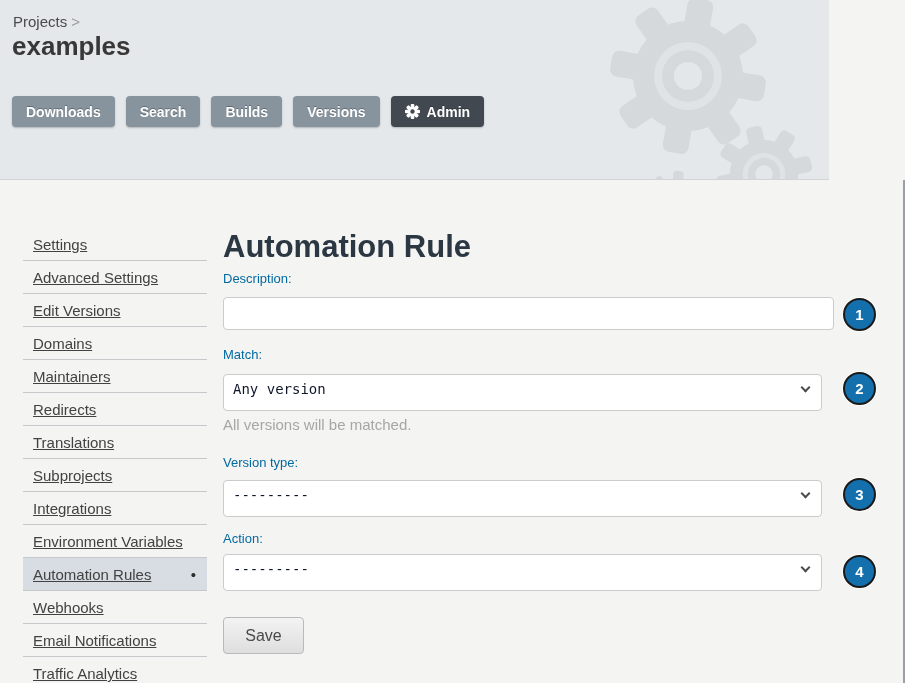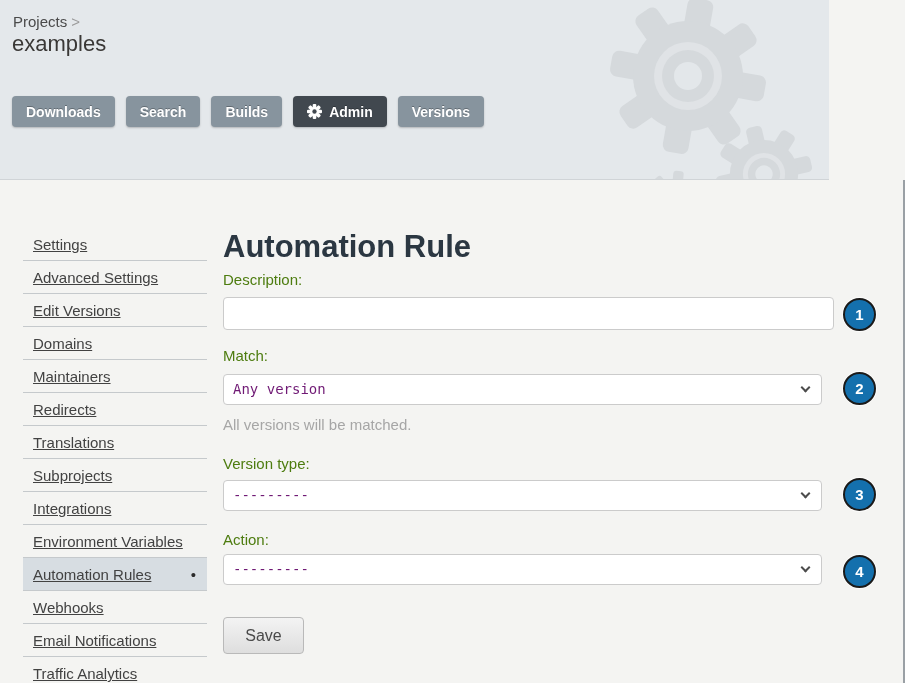--- a/index.html
+++ b/index.html
@@ -11,21 +11,21 @@
   }
 
   
   .header {
     position:absolute; left:0; top:0; width:829px; height:180px;
     background:#e4e8eb; border-bottom:1px solid #d0d4d7; overflow:hidden;
   }
   .gears { position:absolute; left:0; top:0; }
   .breadcrumb { position:absolute; left:13px; top:13px; font-size:15px; color:#9b9b9b; }
   .breadcrumb .crumb-link { color:#4a4a4a; text-decoration:none; cursor:pointer; }
-  .page-title { position:absolute; left:12px; top:31px; font-size:22px; font-weight:normal; color:#3a3836; }
+  .page-title { position:absolute; left:12px; top:31px; font-size:26px; font-weight:bold; color:#3a3836; }
   .nav { position:absolute; left:12px; top:96px; display:flex; gap:11px; }
   .nav-btn {
     height:31px; display:flex; align-items:center; gap:7px; padding:0 14px;
     background:#87949e; color:#fff; font-weight:bold; font-size:14px;
     border-radius:4px; cursor:pointer;
     text-shadow:0 -1px 0 rgba(0,0,0,0.28);
     box-shadow:0 1px 2px rgba(0,0,0,0.22);
   }
   .nav-btn.admin { background:#41484f; }
   .admin-gear { display:inline-block; width:15px; height:15px; }
@@ -36,35 +36,35 @@
     position:relative; height:33px; line-height:33px; padding:0 10px;
     border-bottom:1px solid #c5c9cc; font-size:15px; color:#424242; cursor:pointer;
     white-space:nowrap;
     text-decoration:underline;
   }
   .side-item.active { background:#d7dde2; }
   .side-bullet { position:absolute; right:11px; top:0; font-size:15px; color:#2b2b2b; }
 
   
   .heading { position:absolute; left:223px; top:229px; font-size:31px; font-weight:bold; color:#2b3742; }
-  .lbl { position:absolute; left:223px; font-size:15px; color:#4d7c0f; }
+  .lbl { position:absolute; left:223px; font-size:13px; color:#0369a1; }
   .lbl-desc   { top:271px; }
   .lbl-match  { top:347px; }
   .lbl-vtype  { top:455px; }
   .lbl-action { top:531px; }
 
   .text-input {
     position:absolute; left:223px; top:297px; width:611px; height:33px;
     background:#fff; border:1px solid #cbcbcb; border-radius:4px;
     padding:0 8px; font-size:15px; font-family:inherit; color:#333;
   }
   .selectbox {
-    position:absolute; left:223px; width:599px; height:31px;
+    position:absolute; left:223px; width:599px; height:37px;
     background:#fff; border:1px solid #cbcbcb; border-radius:4px;
-    font-family:"DejaVu Sans Mono", monospace; font-size:14px; color:#701a75;
+    font-family:"DejaVu Sans Mono", monospace; font-size:14px; color:#0f172a;
     line-height:29px; padding:0 40px 0 9px; cursor:pointer;
     white-space:nowrap; overflow:hidden;
   }
   .sel-match  { top:374px; }
   .sel-vtype  { top:480px; }
   .sel-action { top:554px; }
   .chev {
     position:absolute; right:12px; top:9px; width:7px; height:7px;
     border-right:2px solid #4c4c4c; border-bottom:2px solid #4c4c4c;
     transform:rotate(45deg);
@@ -132,39 +132,39 @@
   <div class="nav">
     <div class="nav-btn">
       <span>Downloads</span>
     </div>
     <div class="nav-btn">
       <span>Search</span>
     </div>
     <div class="nav-btn">
       <span>Builds</span>
     </div>
+    <div class="nav-btn">
+      <span>Versions</span>
+    </div>
     <div class="nav-btn admin">
       <svg class="admin-gear" viewBox="-10 -10 20 20" aria-hidden="true">
         <g fill="#ffffff">
           <rect x="-2.4" y="-10" width="4.8" height="5" rx="1.4" transform="rotate(0)"></rect>
           <rect x="-2.4" y="-10" width="4.8" height="5" rx="1.4" transform="rotate(45)"></rect>
           <rect x="-2.4" y="-10" width="4.8" height="5" rx="1.4" transform="rotate(90)"></rect>
           <rect x="-2.4" y="-10" width="4.8" height="5" rx="1.4" transform="rotate(135)"></rect>
           <rect x="-2.4" y="-10" width="4.8" height="5" rx="1.4" transform="rotate(180)"></rect>
           <rect x="-2.4" y="-10" width="4.8" height="5" rx="1.4" transform="rotate(225)"></rect>
           <rect x="-2.4" y="-10" width="4.8" height="5" rx="1.4" transform="rotate(270)"></rect>
           <rect x="-2.4" y="-10" width="4.8" height="5" rx="1.4" transform="rotate(315)"></rect>
           <circle r="6.4"></circle>
         </g>
         <circle r="2.9" fill="#41484f"></circle>
       </svg>
       <span>Admin</span>
-    </div>
-    <div class="nav-btn">
-      <span>Versions</span>
     </div>
   </div>
 </div>
 
 <ul class="sidebar">
   <li class="side-item">Settings</li>
   <li class="side-item">Advanced Settings</li>
   <li class="side-item">Edit Versions</li>
   <li class="side-item">Domains</li>
   <li class="side-item">Maintainers</li>

